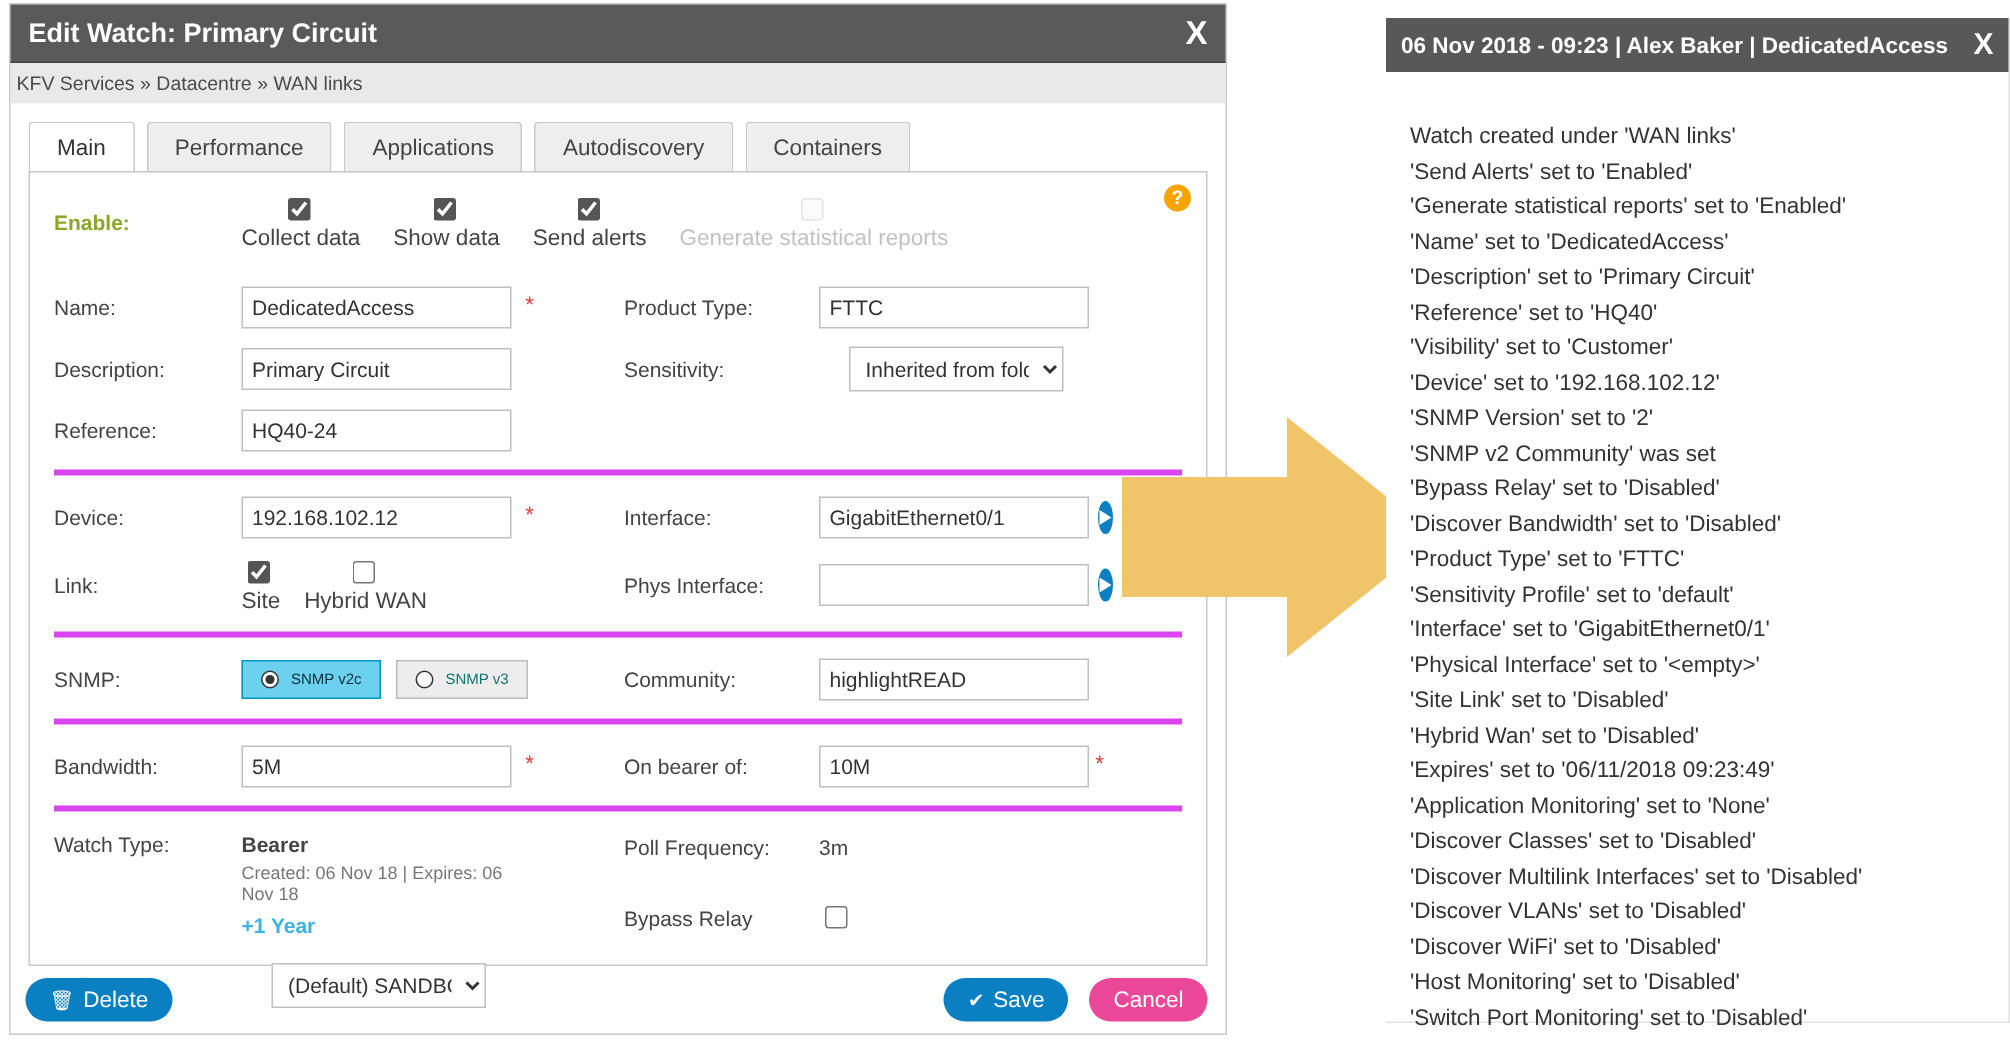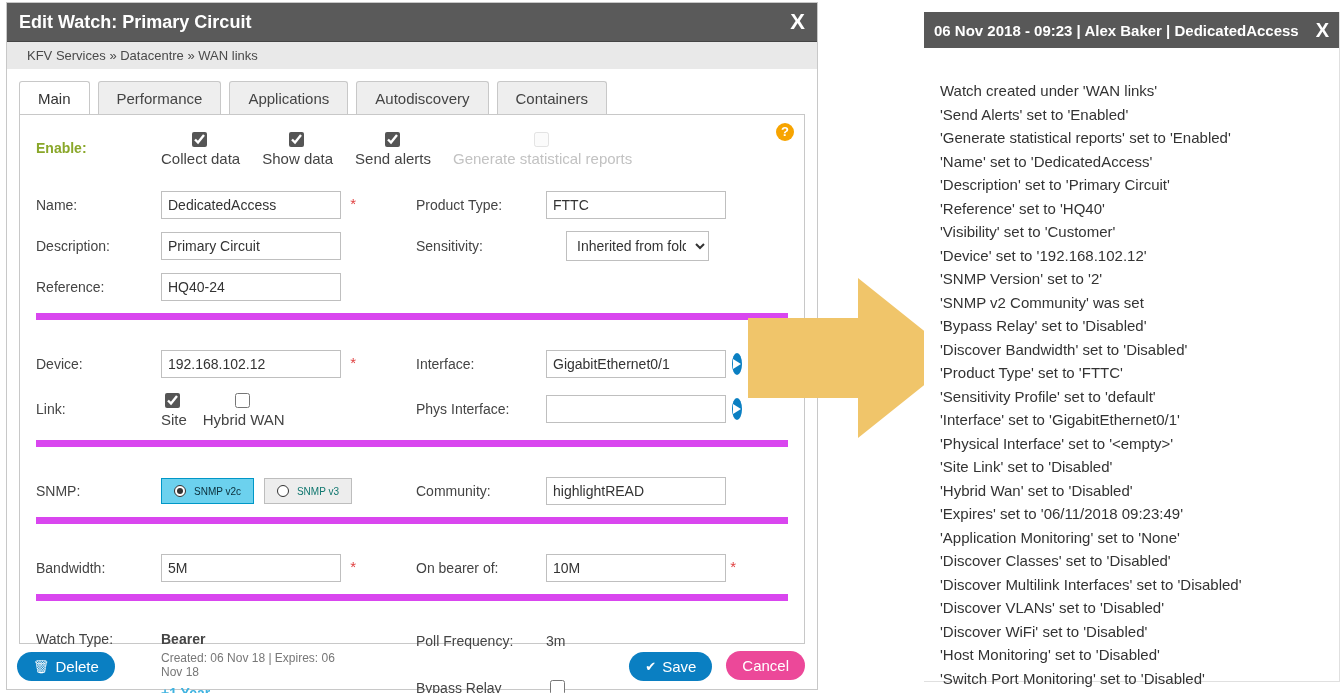--- a/index.html
+++ b/index.html
@@ -39,21 +39,21 @@
     font-size: 22px;
     font-weight: bold;
     cursor: pointer;
     line-height: 1;
   }
 
   .breadcrumb {
     background: #e9e9e9;
     color: #4a4a4a;
     font-size: 13px;
-    padding: 6px 20px;
+    padding: 6px 4px;
   }
   .breadcrumb span { color: #4a4a4a; }
 
   .tabs {
     display: flex;
     padding: 12px 12px 0 12px;
     gap: 8px;
   }
   .tab {
     border: 1px solid #c8c8c8;
@@ -94,21 +94,21 @@
     cursor: pointer;
   }
 
   .row {
     display: flex;
     align-items: center;
     margin-bottom: 12px;
     font-size: 14px;
     color: #444;
   }
-  .row.divider { border-top: 7px solid #d946ef; padding-top: 30px; margin-top: 6px;}
+  .row.divider { border-top: 4px solid #d946ef; padding-top: 14px; margin-top: 6px;}
   .col-label { width: 125px; flex-shrink: 0; }
   .col-field { width: 195px; flex-shrink: 0; position: relative; }
   .col-gap   { width: 60px; flex-shrink: 0; }
   .col-label2{ width: 130px; flex-shrink: 0; }
   .col-field2{ width: 190px; flex-shrink: 0; position: relative; }
 
   input[type="text"], select {
     width: 180px;
     padding: 5px 6px;
     border: 1px solid #bfbfbf;

